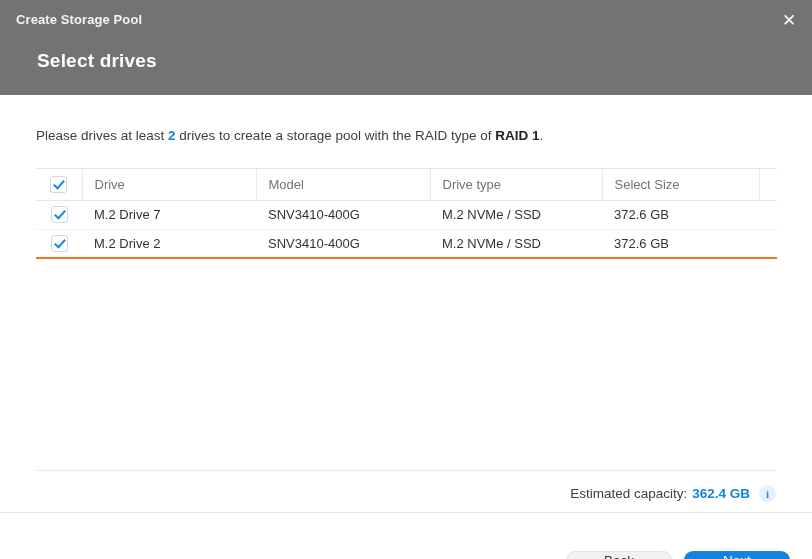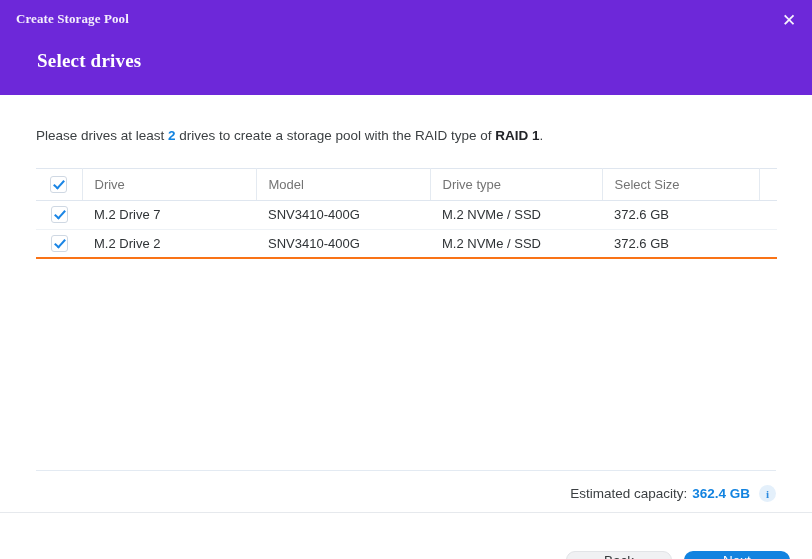--- a/index.html
+++ b/index.html
@@ -22,23 +22,22 @@
     height: 559px;
     background: #ffffff;
     display: flex;
     flex-direction: column;
   }
 
   
   .dlg-header {
     position: relative;
     height: 95px;
-    background: #6d28d9;
+    background: #737373;
     flex: 0 0 auto;
-    font-family: Liberation Serif, serif;
   }
   .dlg-titlebar {
     height: 38px;
     display: flex;
     align-items: center;
     padding: 0 14px 0 16px;
   }
   .dlg-title {
     font-size: 13px;
     font-weight: bold;

